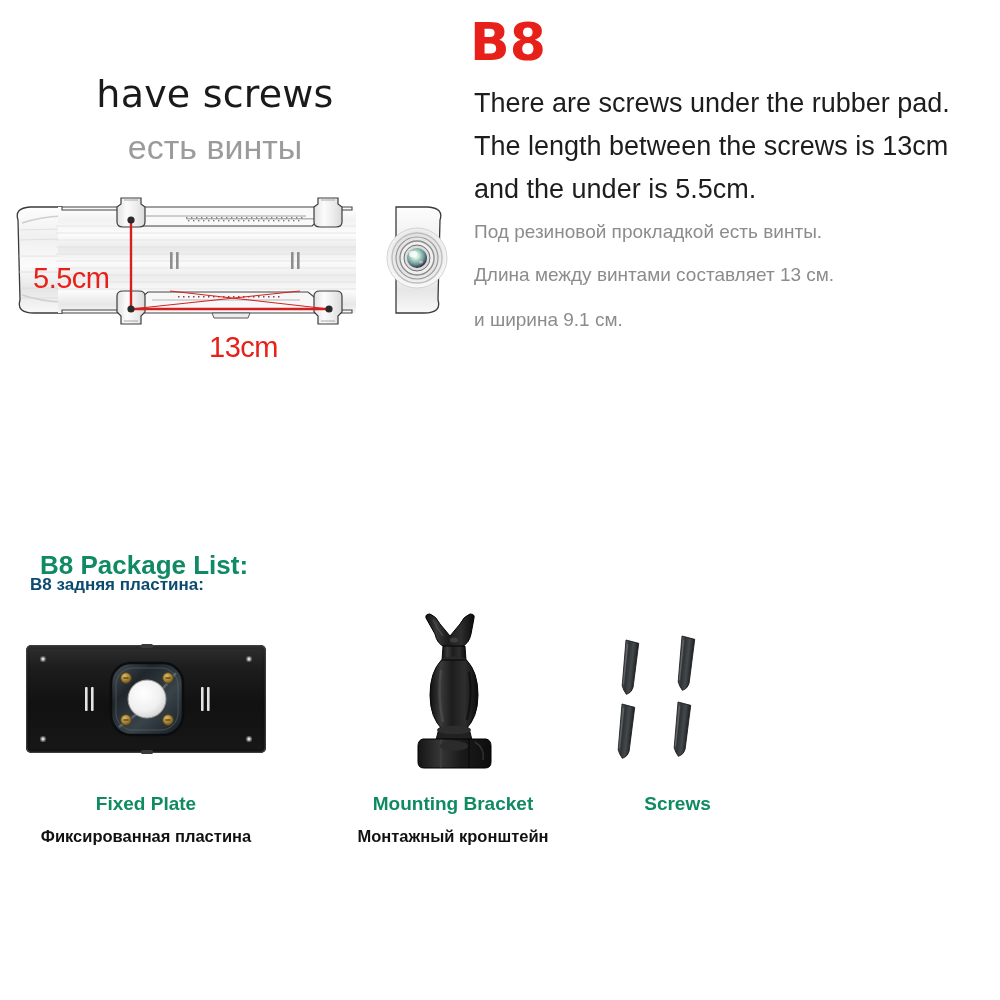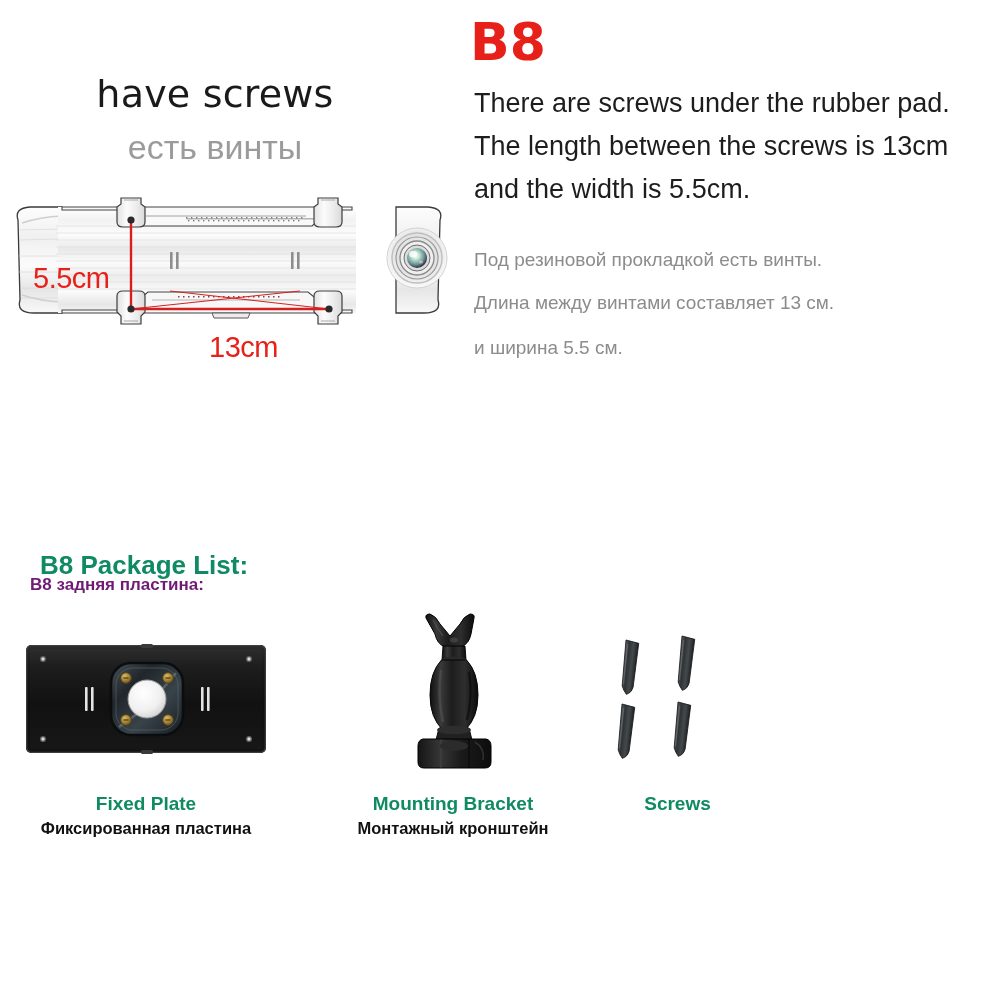--- a/index.html
+++ b/index.html
@@ -47,21 +47,20 @@
     left: 474px; width: 500px;
     font-size: 27px; color: #1d1d1d;
     font-family: "Liberation Sans", sans-serif;
     white-space: nowrap;
   }
   .ru-line {
     left: 474px; width: 510px;
     font-size: 19px; color: #8c8c8c;
     font-family: "Liberation Sans", sans-serif;
     white-space: nowrap;
-    margin-top: 28px;
   }
 
   
   #mirror-figure { left: 0; top: 196px; width: 460px; height: 190px; }
   #mirror-figure svg { display: block; }
 
   
   #dim-height-label {
     left: 33px; top: 262px;
     font-size: 29px; color: #e8201a;
@@ -78,58 +77,59 @@
   
   #package-title-en {
     left: 40px; top: 550px;
     font-size: 26px; font-weight: bold;
     color: #0f8a63;
     font-family: "Liberation Sans", sans-serif;
   }
   #package-title-ru {
     left: 30px; top: 575px;
     font-size: 17px; font-weight: bold;
-    color: #701a75;
+    color: #0c4a6e;
     font-family: "Liberation Sans", sans-serif;
   }
 
   .pkg-item { position: absolute; }
   .pkg-art { position: relative; }
   .pkg-label-en {
     position: absolute; width: 100%;
     text-align: center;
     font-size: 19px; font-weight: bold;
     color: #0f8a63;
     font-family: "Liberation Sans", sans-serif;
     white-space: nowrap;
   }
   .pkg-label-ru {
     position: absolute; width: 100%;
     text-align: center;
     font-size: 16.5px; font-weight: bold;
     color: #111111;
     font-family: "Liberation Sans", sans-serif;
     white-space: nowrap;
+    margin-top: 8px;
   }
 </style>
 </head>
 <body>
 
 <div class="abs" id="have-screws-en">have screws</div>
 <div class="abs" id="have-screws-ru">есть винты</div>
 
 <div class="abs" id="model-badge">B8</div>
 
 <div class="abs en-line" style="top:88px">There are screws under the rubber pad.</div>
 <div class="abs en-line" style="top:131px">The length between the screws is 13cm</div>
-<div class="abs en-line" style="top:174px">and the width is 5.5cm.</div>
+<div class="abs en-line" style="top:174px">and the under is 5.5cm.</div>
 
 <div class="abs ru-line" style="top:221px">Под резиновой прокладкой есть винты.</div>
 <div class="abs ru-line" style="top:264px">Длина между винтами составляет 13 см.</div>
-<div class="abs ru-line" style="top:309px">и ширина 5.5 см.</div>
+<div class="abs ru-line" style="top:309px">и ширина 9.1 см.</div>
 
 <div class="abs" id="mirror-figure">
   <svg width="460" height="190" viewBox="0 0 460 190" xmlns="http://www.w3.org/2000/svg">
     <defs>
 
       <linearGradient id="bodyG" x1="0" y1="0" x2="0" y2="1">
         <stop offset="0%" stop-color="#ffffff"></stop>
         <stop offset="12%" stop-color="#f2f2f2"></stop>
         <stop offset="26%" stop-color="#fcfcfc"></stop>
         <stop offset="40%" stop-color="#e9e9e9"></stop>

